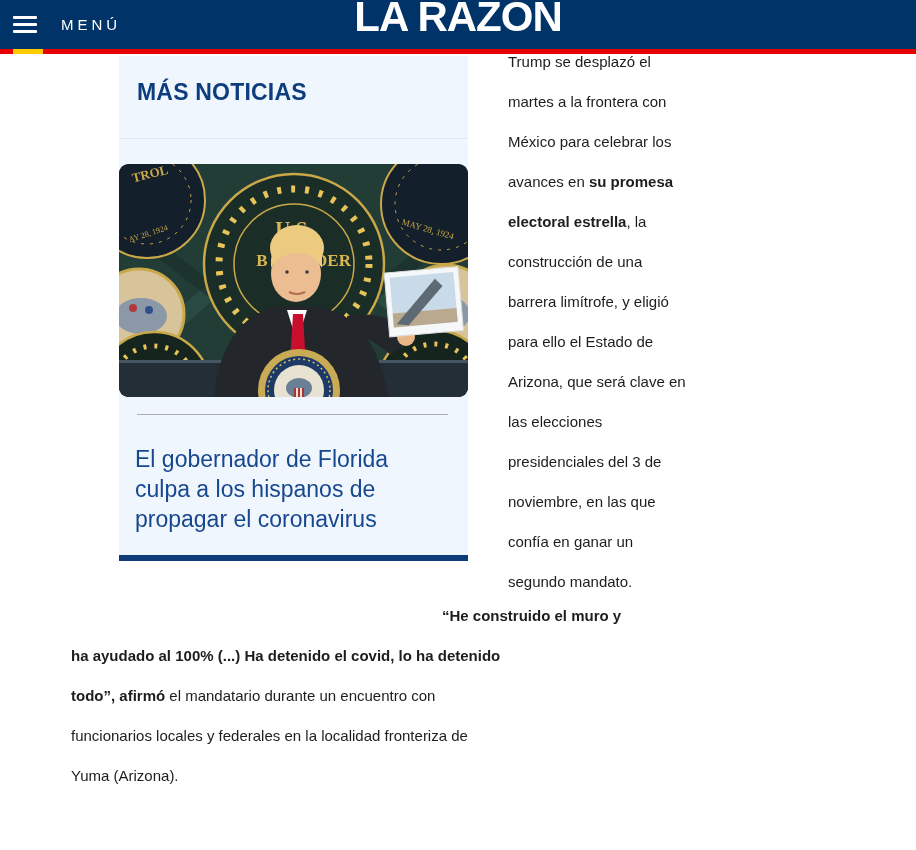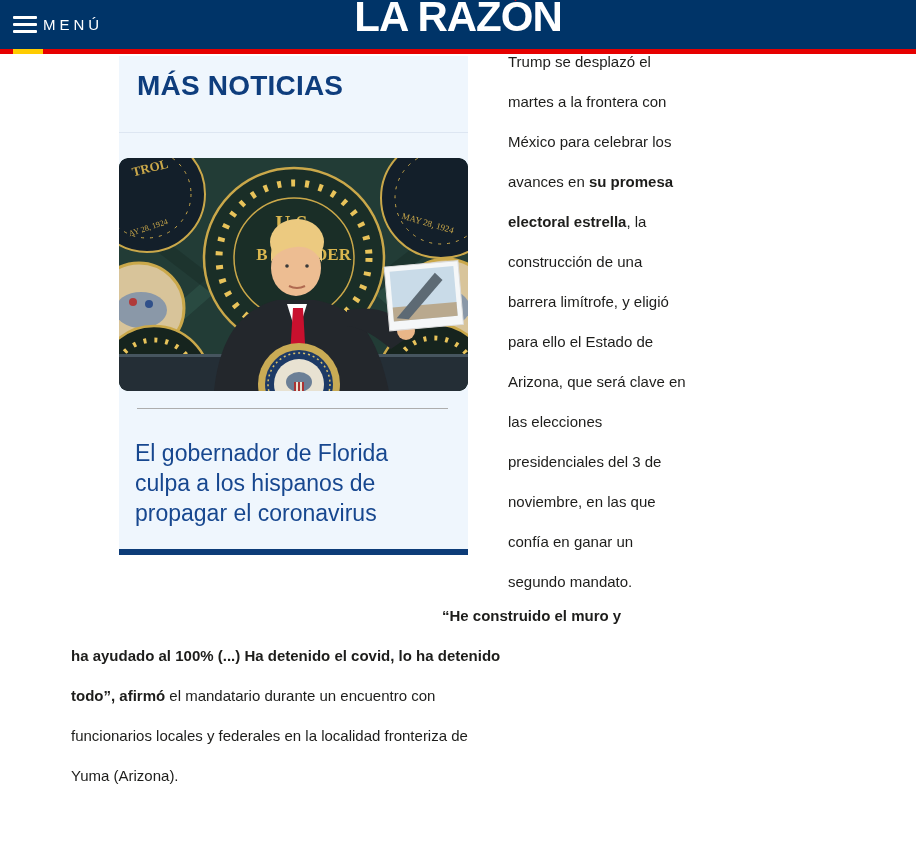--- a/index.html
+++ b/index.html
@@ -5,21 +5,21 @@
   * { margin:0; padding:0; box-sizing:border-box; }
   html,body { background:#ffffff; }
   body { width:916px; height:850px; overflow:hidden; position:relative;
          font-family:"Liberation Sans", sans-serif; }
   .page { width:916px; height:850px; position:relative; padding-top:54px; }
 
   
   .topbar { position:fixed; top:0; left:0; width:916px; height:49px;
             background:#003468; z-index:20; }
   .menu-btn { position:absolute; left:13px; top:0; height:49px;
-              display:flex; align-items:center; gap:6px; cursor:pointer;
+              display:flex; align-items:center; gap:24px; cursor:pointer;
               background:none; border:none; }
   .hamburger { width:24px; height:17px; display:flex; flex-direction:column;
                justify-content:space-between; }
   .hamburger i { display:block; height:3px; background:#ffffff; border-radius:1px; }
   .menu-label { color:#ffffff; font-size:15px; letter-spacing:4px; font-weight:400; }
   .logo { position:absolute; left:50%; top:0; transform:translateX(-50%);
           height:34px; display:flex; align-items:center;
           color:#ffffff; font-size:42px; font-weight:700; letter-spacing:-1px;
           white-space:pre; cursor:pointer; }
   .logo-o { position:relative; display:inline-block; }
@@ -30,21 +30,21 @@
   .stripe { position:fixed; top:49px; left:0; width:916px; height:5px;
             background:#e60000; z-index:20; }
   .stripe-progress { position:absolute; left:13px; top:0; width:30px; height:5px;
                      background:#ffcc00; }
 
   
   .content-row { display:flex; align-items:flex-start; margin-top:2px; }
 
   aside.panel { flex:0 0 349px; margin-left:119px; width:349px;
                 background:#eff6fd; border-bottom:6px solid #0d3c78; }
-  .panel-title { padding:18px 18px 0 18px; color:#0e3d7d; font-size:28px;
+  .panel-title { padding:24px 18px 0 18px; color:#0e3d7d; font-size:23px;
                  font-weight:700; line-height:24px; letter-spacing:0.2px; }
   .panel-title-rule { height:1px; background:#dde6f2; margin-top:34px; }
   .panel-photo { display:block; margin-top:25px; width:349px; height:233px; }
   .panel-photo svg { display:block; border-radius:9px; }
   .panel-link { display:block; margin:0 13px 0 18px; color:#17478f;
                 font-size:23px; line-height:30px; font-weight:400;
                 white-space:pre-line; text-decoration:none; cursor:pointer; }
   .panel-link.first { margin-top:32px; }
   .panel-link.second { margin-top:29px;margin-left:16px; }
   .panel-rule { height:1px; background:#adadad; margin:17px 20px 0 18px; }

